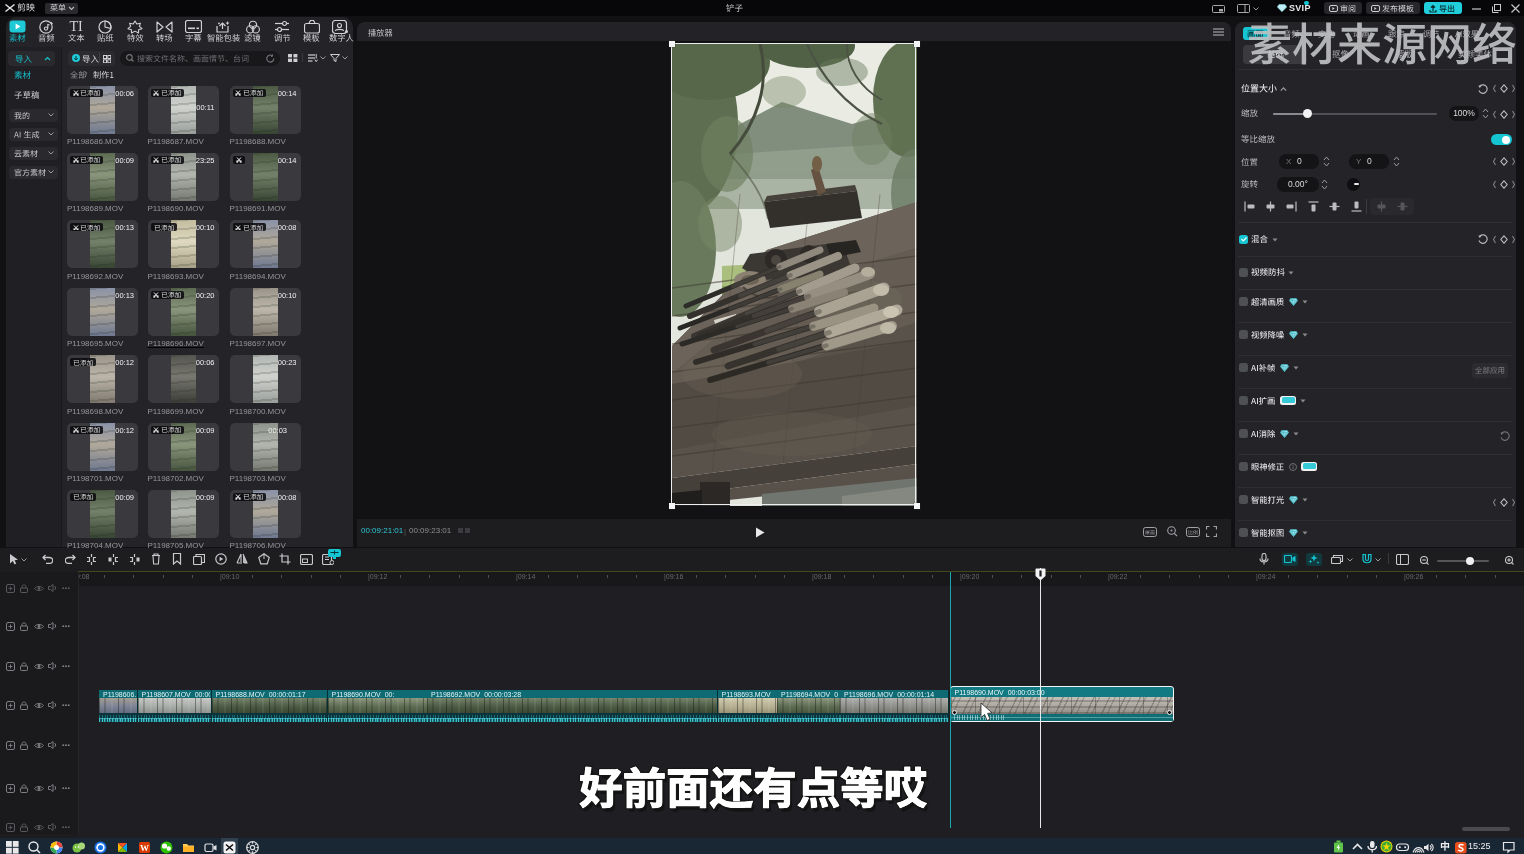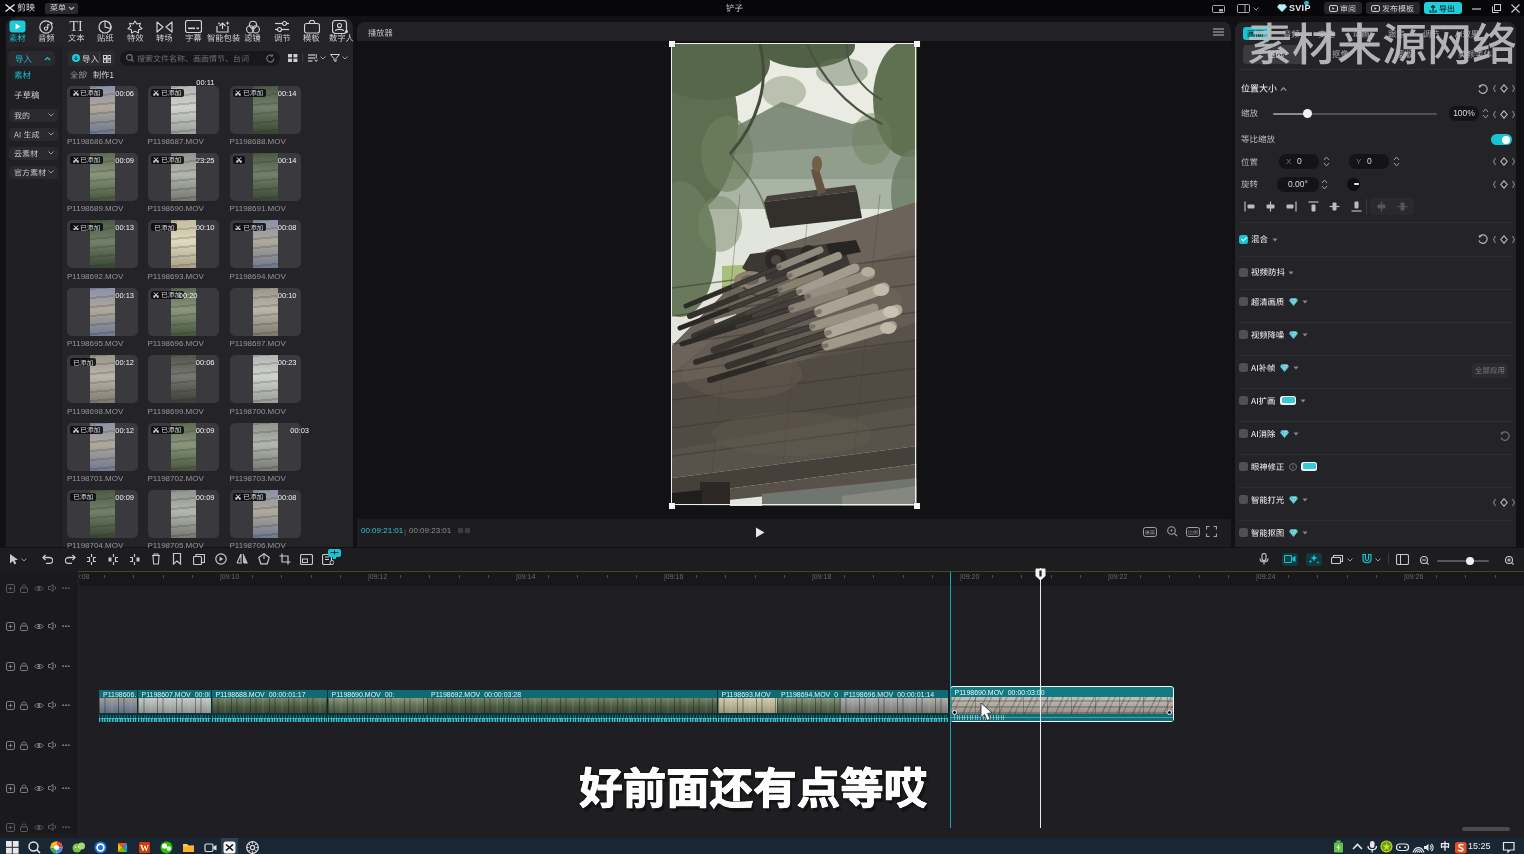--- a/index.html
+++ b/index.html
@@ -556,21 +556,21 @@
     <circle cx="1.2" cy="4.6" r="1" fill="none" stroke="#e8e8ea" stroke-width="0.7"></circle>
     <circle cx="4.8" cy="4.6" r="1" fill="none" stroke="#e8e8ea" stroke-width="0.7"></circle>
   </svg>
 <svg style="position:absolute;left:154.5px;top:87.9px;overflow:visible" width="32.4" height="10.2">
     <g fill="#e8e8ea">
       <use href="#gr5df2" transform="translate(6.0 7.3) scale(0.0272)"></use>
       <use href="#gr6dfb" transform="translate(12.8 7.3) scale(0.0272)"></use>
       <use href="#gr52a0" transform="translate(19.6 7.3) scale(0.0272)"></use>
     </g>
   </svg>
-<div style="position:absolute;left:192.5px;top:78px;width:24px;height:8px;">
+<div style="position:absolute;left:192.5px;top:103px;width:24px;height:8px;">
     <span style="position:absolute;right:2px;font:7.5px 'Liberation Sans',sans-serif;color:#f0f0f2">00:11</span>
   </div>
 <div style="position:absolute;left:147.5px;top:137px;width:77px;height:9px;">
     <span style="font:8px 'Liberation Sans',sans-serif;color:#96969a">P1198687.MOV</span>
   </div>
 <div style="position:absolute;left:229.5px;top:85.5px;width:71px;height:48px;background:#3a3a3e;border-radius:5px;overflow:hidden"></div>
 <div style="position:absolute;left:252.5px;top:85.5px;width:25px;height:48px;background:linear-gradient(180deg,#4c5a44 0%,#73816a 45%,#374533 100%);"></div>
 <div style="position:absolute;left:252.5px;top:85.5px;width:25px;height:48px;background:repeating-linear-gradient(175deg,rgba(28,36,26,0.18) 0 2px,transparent 2px 9px)"></div>
 <div style="position:absolute;left:232.5px;top:88.5px;width:33px;height:8px;background:rgba(10,10,12,0.88);border-radius:2px"></div>
 <svg style="position:absolute;left:235px;top:90px;" width="6" height="5.5" viewBox="0 0 6 5.5">
@@ -730,23 +730,23 @@
     <circle cx="4.8" cy="4.6" r="1" fill="none" stroke="#e8e8ea" stroke-width="0.7"></circle>
   </svg>
 <svg style="position:absolute;left:154.5px;top:290.1px;overflow:visible" width="32.4" height="10.2">
     <g fill="#e8e8ea">
       <use href="#gr5df2" transform="translate(6.0 7.3) scale(0.0272)"></use>
       <use href="#gr6dfb" transform="translate(12.8 7.3) scale(0.0272)"></use>
       <use href="#gr52a0" transform="translate(19.6 7.3) scale(0.0272)"></use>
     </g>
   </svg>
 <div style="position:absolute;left:192.5px;top:290.7px;width:24px;height:8px;">
-    <span style="position:absolute;right:19px;font:7.5px 'Liberation Sans',sans-serif;color:#f0f0f2">00:20</span>
-  </div>
-<div style="position:absolute;left:147.5px;top:339.2px;width:77px;height:9px;">
+    <span style="position:absolute;right:2px;font:7.5px 'Liberation Sans',sans-serif;color:#f0f0f2">00:20</span>
+  </div>
+<div style="position:absolute;left:147.5px;top:339.2px;width:77px;height:9px;text-decoration:underline;">
     <span style="font:8px 'Liberation Sans',sans-serif;color:#96969a">P1198696.MOV</span>
   </div>
 <div style="position:absolute;left:229.5px;top:287.7px;width:71px;height:48px;background:#3a3a3e;border-radius:5px;overflow:hidden"></div>
 <div style="position:absolute;left:252.5px;top:287.7px;width:25px;height:48px;background:linear-gradient(180deg,#9a948a 0%,#bcb6aa 45%,#7e786e 100%);"></div>
 <div style="position:absolute;left:252.5px;top:287.7px;width:25px;height:48px;background:repeating-linear-gradient(175deg,rgba(28,36,26,0.18) 0 2px,transparent 2px 9px)"></div>
 <div style="position:absolute;left:274.5px;top:290.7px;width:24px;height:8px;">
     <span style="position:absolute;right:2px;font:7.5px 'Liberation Sans',sans-serif;color:#f0f0f2">00:10</span>
   </div>
 <div style="position:absolute;left:229.5px;top:339.2px;width:77px;height:9px;">
     <span style="font:8px 'Liberation Sans',sans-serif;color:#96969a">P1198697.MOV</span>
@@ -826,21 +826,21 @@
   </svg>
 <div style="position:absolute;left:192.5px;top:425.5px;width:24px;height:8px;">
     <span style="position:absolute;right:2px;font:7.5px 'Liberation Sans',sans-serif;color:#f0f0f2">00:09</span>
   </div>
 <div style="position:absolute;left:147.5px;top:474px;width:77px;height:9px;">
     <span style="font:8px 'Liberation Sans',sans-serif;color:#96969a">P1198702.MOV</span>
   </div>
 <div style="position:absolute;left:229.5px;top:422.5px;width:71px;height:48px;background:#3a3a3e;border-radius:5px;overflow:hidden"></div>
 <div style="position:absolute;left:252.5px;top:422.5px;width:25px;height:48px;background:linear-gradient(180deg,#8e938c 0%,#b2b6af 45%,#747870 100%);"></div>
 <div style="position:absolute;left:252.5px;top:422.5px;width:25px;height:48px;background:repeating-linear-gradient(175deg,rgba(28,36,26,0.18) 0 2px,transparent 2px 9px)"></div>
-<div style="position:absolute;left:287px;top:425.5px;width:24px;height:8px;">
+<div style="position:absolute;left:265px;top:425.5px;width:24px;height:8px;">
     <span style="position:absolute;right:2px;font:7.5px 'Liberation Sans',sans-serif;color:#f0f0f2">00:03</span>
   </div>
 <div style="position:absolute;left:229.5px;top:474px;width:77px;height:9px;">
     <span style="font:8px 'Liberation Sans',sans-serif;color:#96969a">P1198703.MOV</span>
   </div>
 <div style="position:absolute;left:67px;top:489.9px;width:71px;height:48px;background:#3a3a3e;border-radius:5px;overflow:hidden"></div>
 <div style="position:absolute;left:90px;top:489.9px;width:25px;height:48px;background:linear-gradient(180deg,#4c5a44 0%,#73816a 45%,#374533 100%);"></div>
 <div style="position:absolute;left:90px;top:489.9px;width:25px;height:48px;background:repeating-linear-gradient(175deg,rgba(28,36,26,0.18) 0 2px,transparent 2px 9px)"></div>
 <div style="position:absolute;left:70px;top:492.9px;width:26px;height:8px;background:rgba(10,10,12,0.88);border-radius:2px"></div>
 <svg style="position:absolute;left:67.0px;top:492.3px;overflow:visible" width="32.4" height="10.2">

